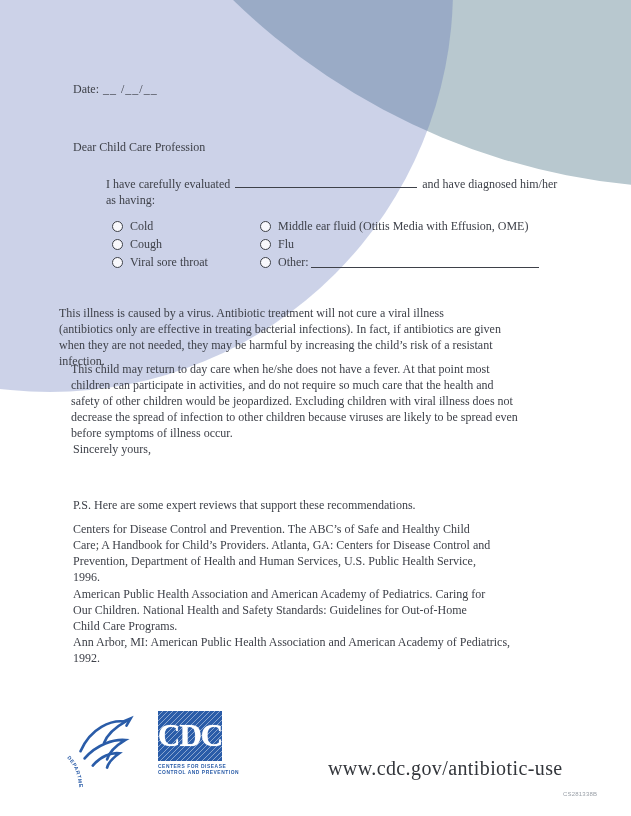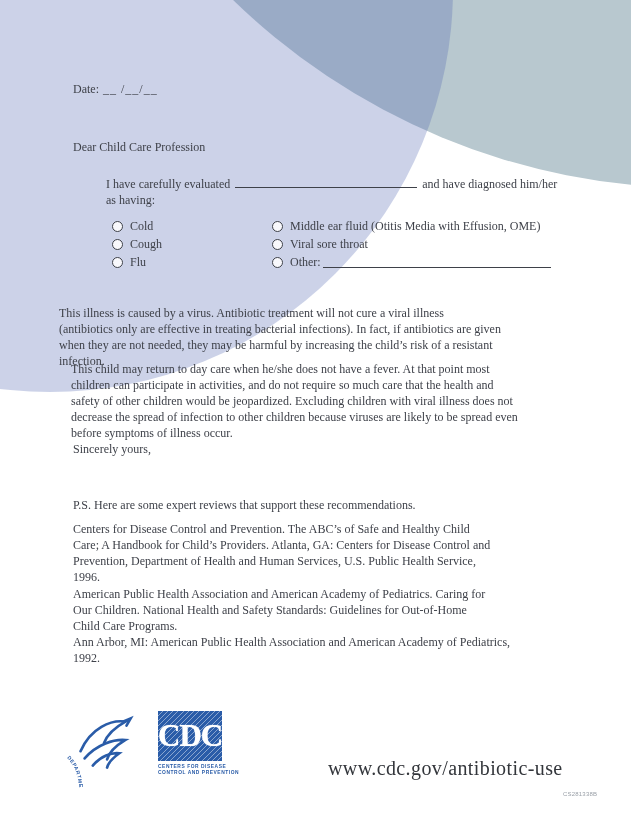--- a/index.html
+++ b/index.html
@@ -19,21 +19,21 @@
   .date-line { left:73px; top:81px; }
   .date-value { letter-spacing:1px; margin-left:4px; }
   .salutation { left:73px; top:139px; }
   .eval-block { left:73px; top:176px; width:556px;margin-left:33px; }
   .fill-line { display:inline-block; border-bottom:1px solid #3e4149; height:11px; vertical-align:baseline; }
   .eval-blank { width:182px; margin:0 5px; }
 
   .checklist {
     left:112px; top:217px;
     display:grid; grid-template-columns:148px auto; grid-auto-rows:18px;
-    column-gap:12px; align-items:center;
+    column-gap:0; align-items:center;
   }
   .check-item { display:flex; align-items:center; }
   .radio {
     width:9px; height:9px; border:1.3px solid #3e4149; border-radius:50%;
     background:rgba(255,255,255,0.85); margin-right:7px; flex:0 0 auto;
   }
   .other-line { width:228px; margin-left:2px; }
 
   .para1 { left:59px; top:292px;margin-top:13px; }
   .para2 { left:71px; top:361px; }
@@ -91,25 +91,25 @@
     <div class="check-item">
       <span class="radio"></span>
       <span>Middle ear fluid (Otitis Media with Effusion, OME)</span>
     </div>
     <div class="check-item">
       <span class="radio"></span>
       <span>Cough</span>
     </div>
     <div class="check-item">
       <span class="radio"></span>
-      <span>Viral sore throat</span>
+      <span>Flu</span>
     </div>
     <div class="check-item">
       <span class="radio"></span>
-      <span>Flu</span>
+      <span>Viral sore throat</span>
     </div>
     <div class="check-item">
       <span class="radio"></span>
       <span>Other:</span>
       <span class="fill-line other-line"></span>
     </div>
   </div>
 
   <div class="abs pre para1">This illness is caused by a virus. Antibiotic treatment will not cure a viral illness
 (antibiotics only are effective in treating bacterial infections). In fact, if antibiotics are given

